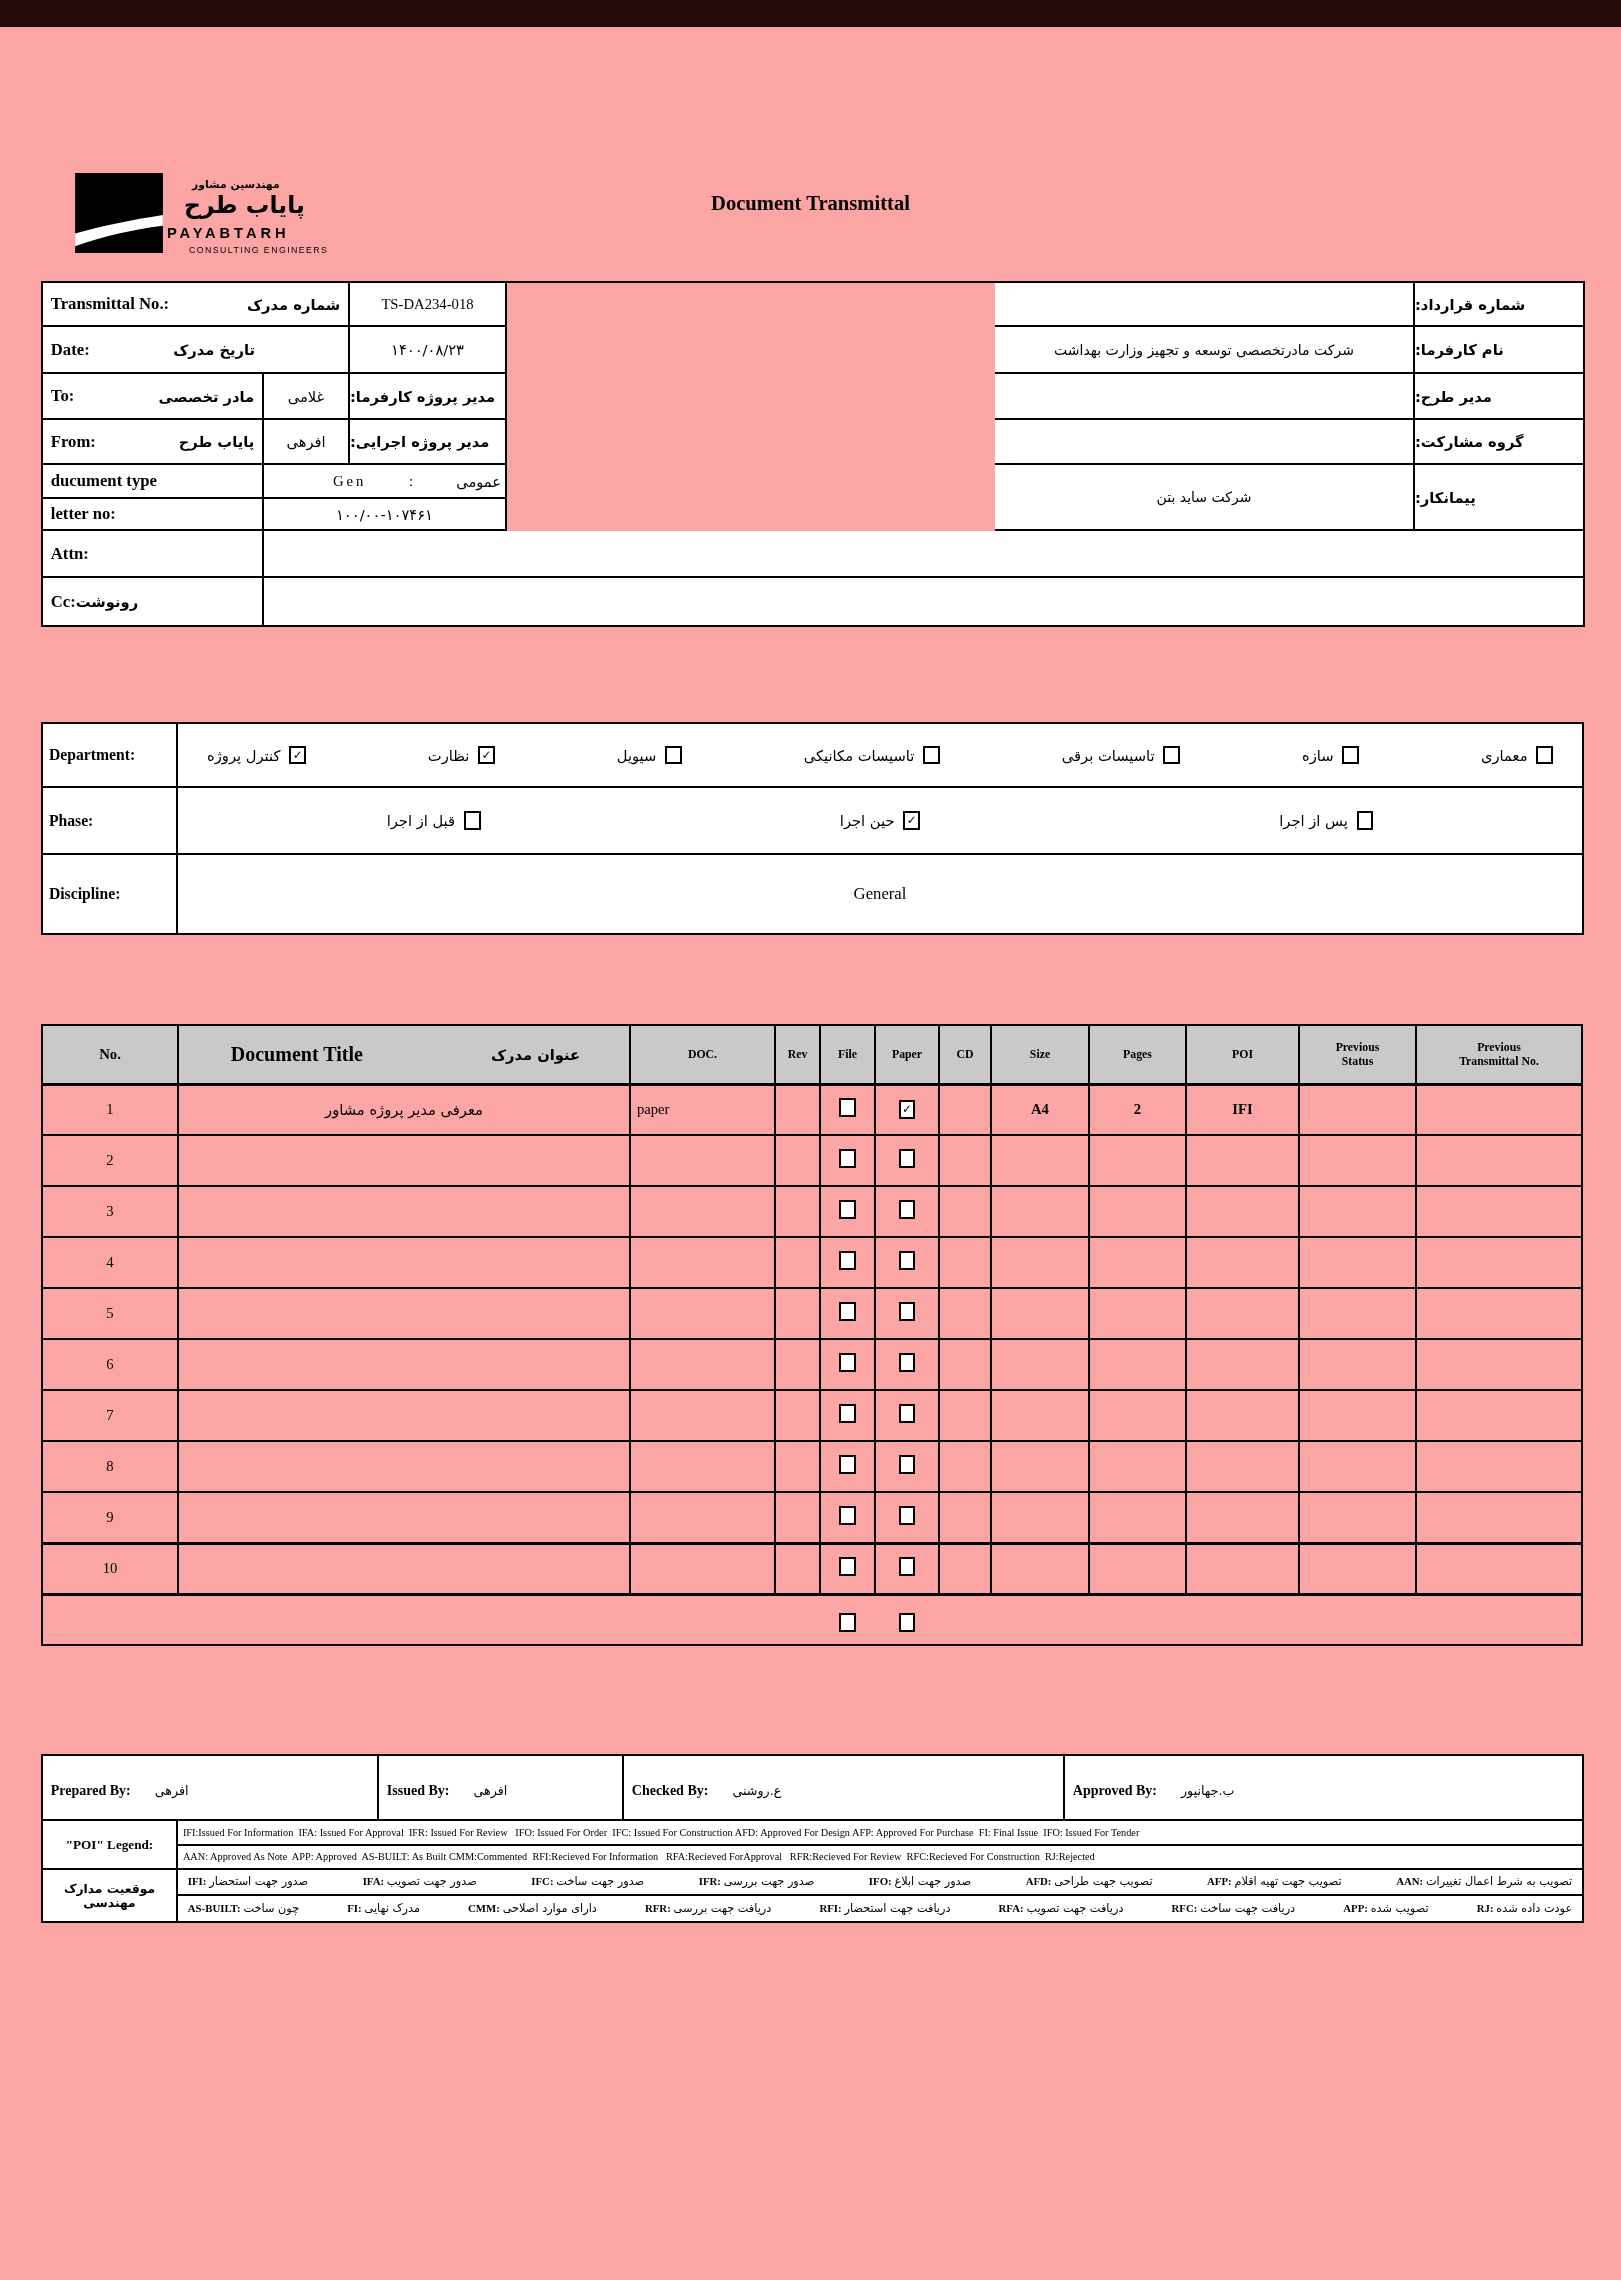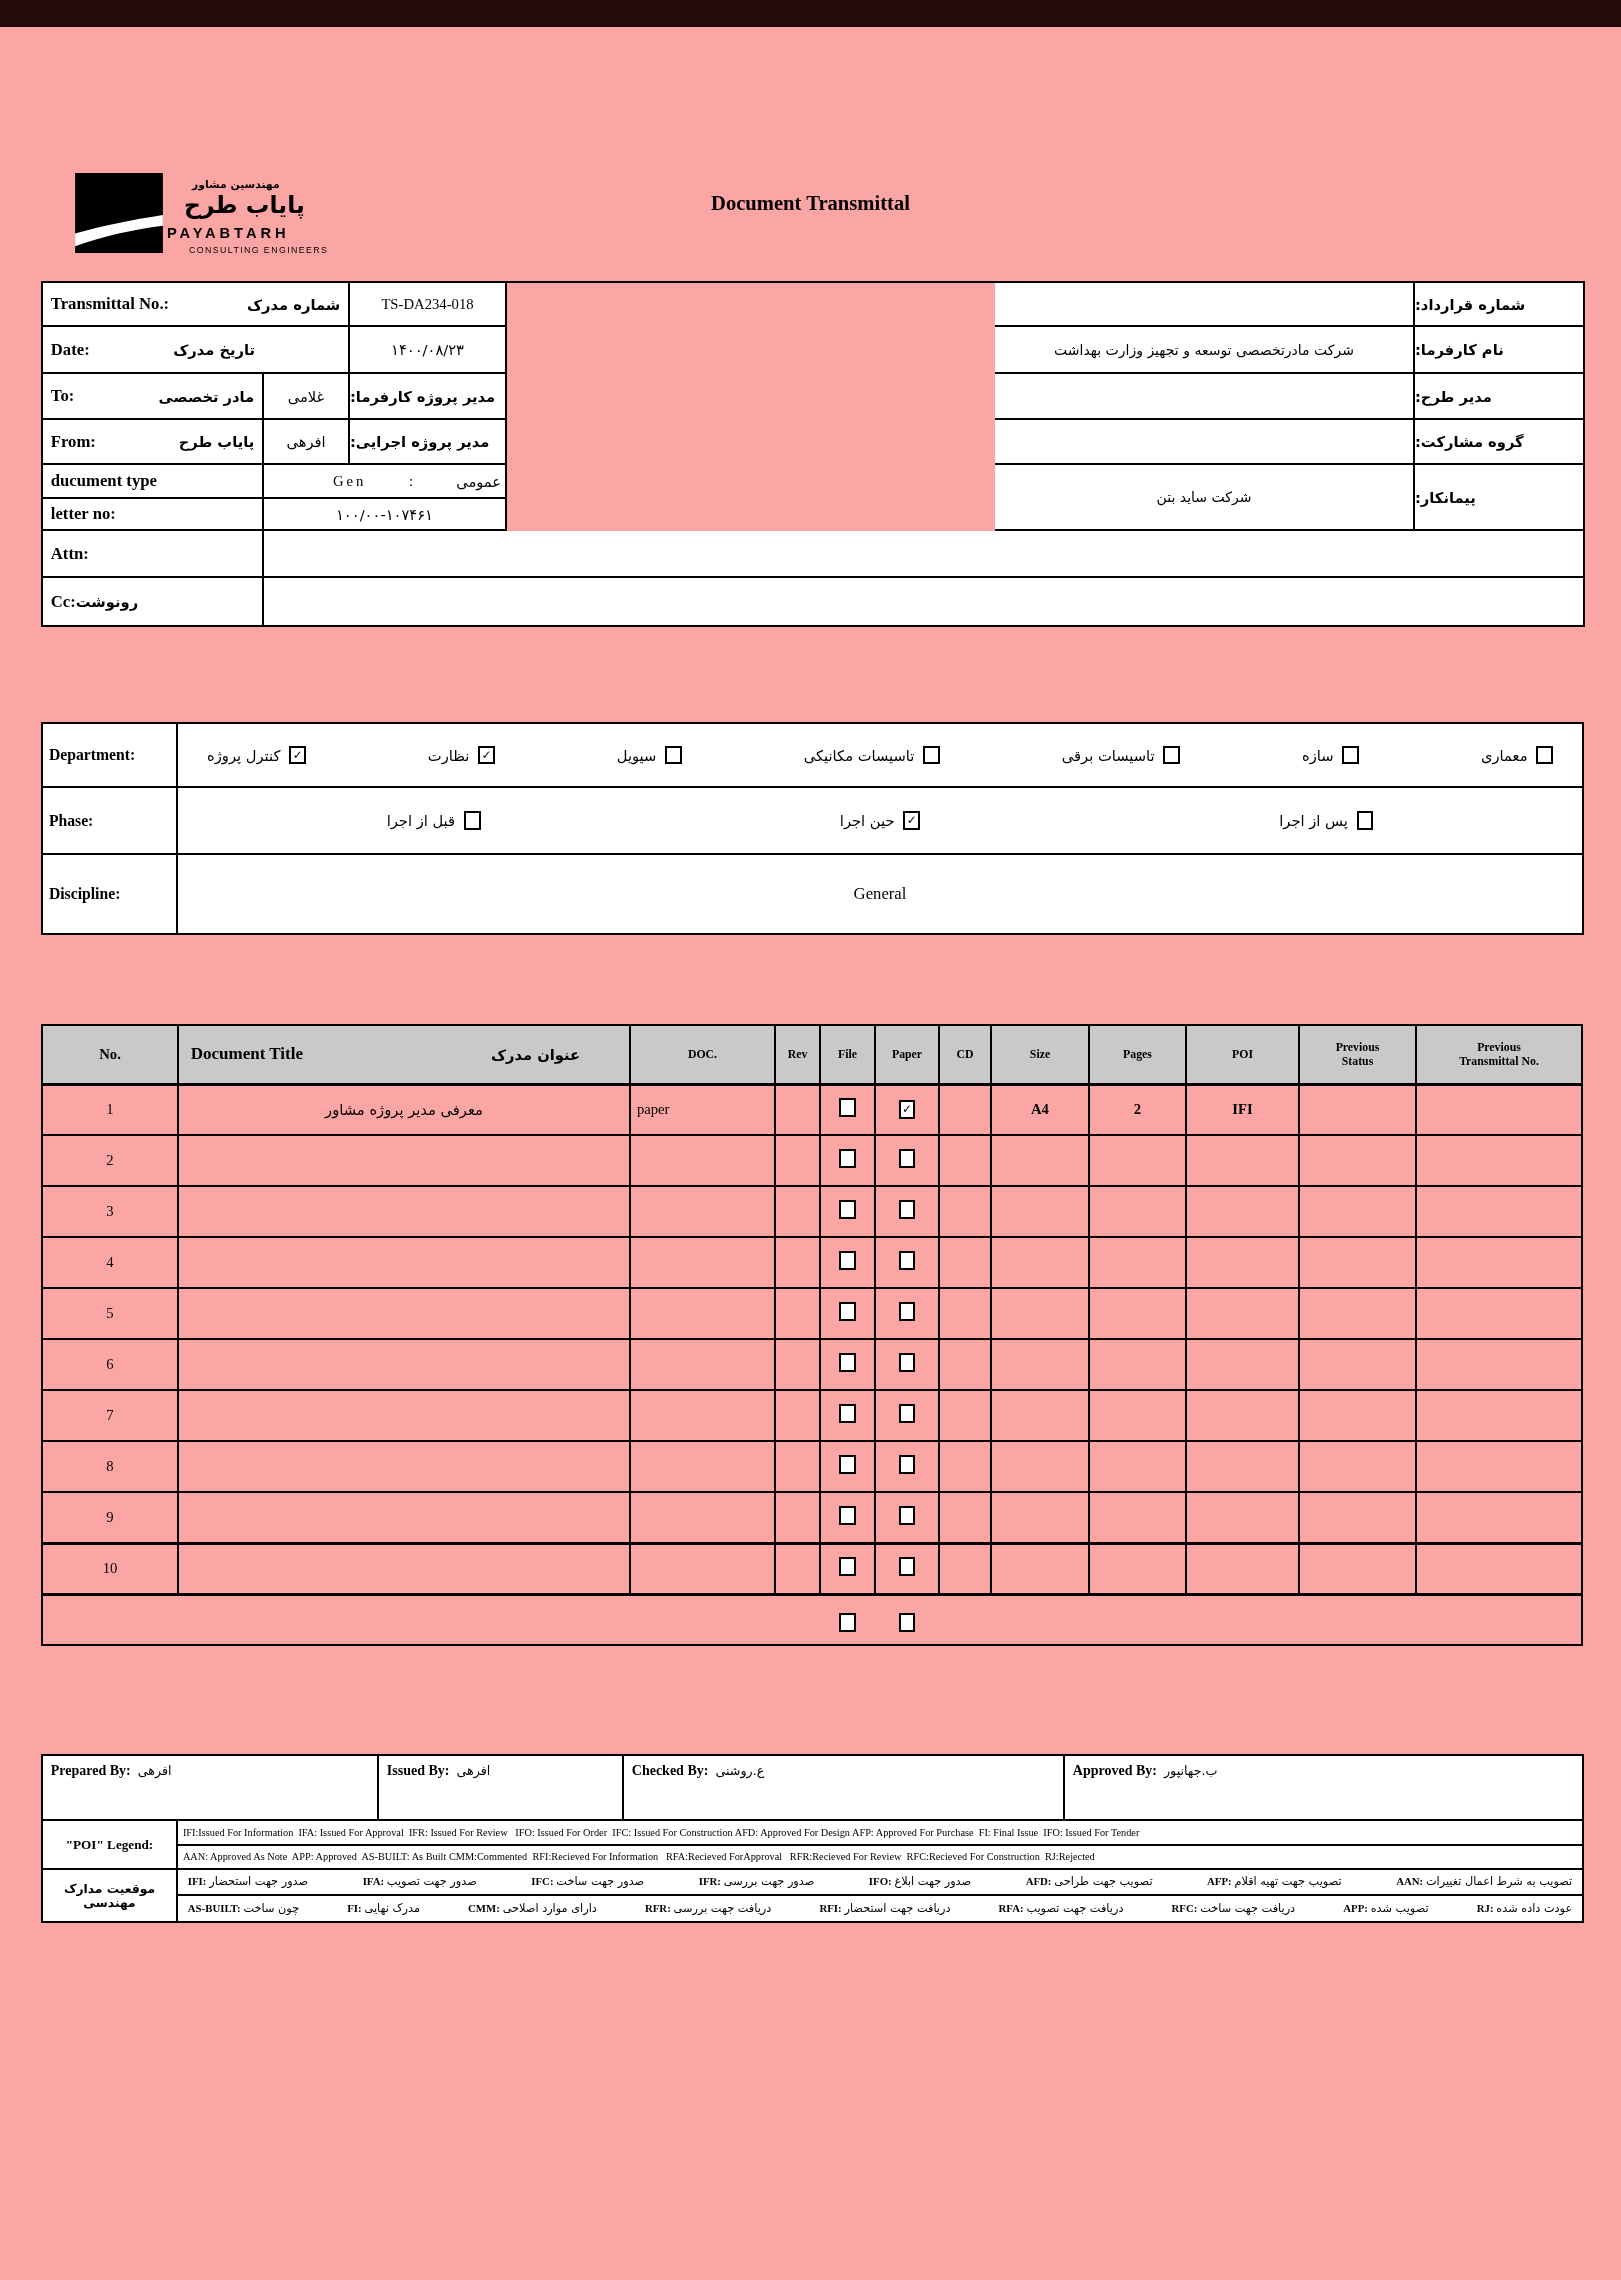--- a/index.html
+++ b/index.html
@@ -61,31 +61,31 @@
   
   .doc-table { position:absolute; left:41px; top:1024px; width:1539px; border-collapse:collapse;
                table-layout:fixed; border:2.9px solid #000; }
   .doc-table th, .doc-table td { border:2px solid #000; overflow:hidden; }
   .doc-table thead th { height:59px; background:#c9c9c9; border-bottom:3.9px solid #000;
                         font-size:11.8px; font-weight:bold; text-align:center; vertical-align:middle; }
   .doc-table tbody td { height:51px; font-size:14.7px; text-align:center; vertical-align:middle; }
   .doc-table tbody tr:nth-of-type(9) td { border-bottom-width:3.9px; }
   .doc-table tbody tr:nth-of-type(10) td { border-bottom-width:3.9px; }
   .h-title { display:flex; justify-content:space-between; align-items:center; padding:0 49px 0 11.8px; }
-  .h-title .en { font-size:17px; } .h-title .fab { font-size:14.7px; }
+  .h-title .en { font-size:20px;margin-left:40px; } .h-title .fab { font-size:14.7px; }
   .h-two { white-space:pre-line; font-size:10.3px; line-height:1.25; }
   .c-no { font-size:15.7px; }
   .c-doc-v { text-align:left !important; padding-left:5.9px; font-size:16.7px; }
   .bold { font-weight:bold; }
   .tail td { border:none; height:162px; vertical-align:top; padding-top:9.8px; text-align:center; }
 
   
   .sig-table { position:absolute; left:41px; top:1754px; border:2.9px solid #000; display:grid;
     grid-template-columns:336px 245px 441px 517px; grid-template-rows:65px; }
-  .sig-cell { align-items:flex-start; padding:6.9px 0 0 7.8px; gap:7px; }
+  .sig-cell { align-items:center; padding:6.9px 0 0 7.8px; gap:24px; }
   .sig-lbl { font-weight:bold; font-size:14px; }
   .sig-val { font-size:12.7px; }
 
   
   .legend-table { position:absolute; left:41px; top:1819px; border:2.9px solid #000; display:grid;
     grid-template-columns:135px 1404px; grid-template-rows:24.5px 24.5px 25.5px 25.5px;
     grid-template-areas: "pl e1" "pl e2" "fl f1" "fl f2"; }
   .leg-lbl { font-weight:bold; font-size:13.2px; justify-content:center; text-align:center; }
   .leg-en { font-size:10.3px; white-space:pre; padding-left:4.9px; }
   .leg-fa-row { display:flex; justify-content:space-between; align-items:flex-end; padding:0 9.8px; width:100%; }

